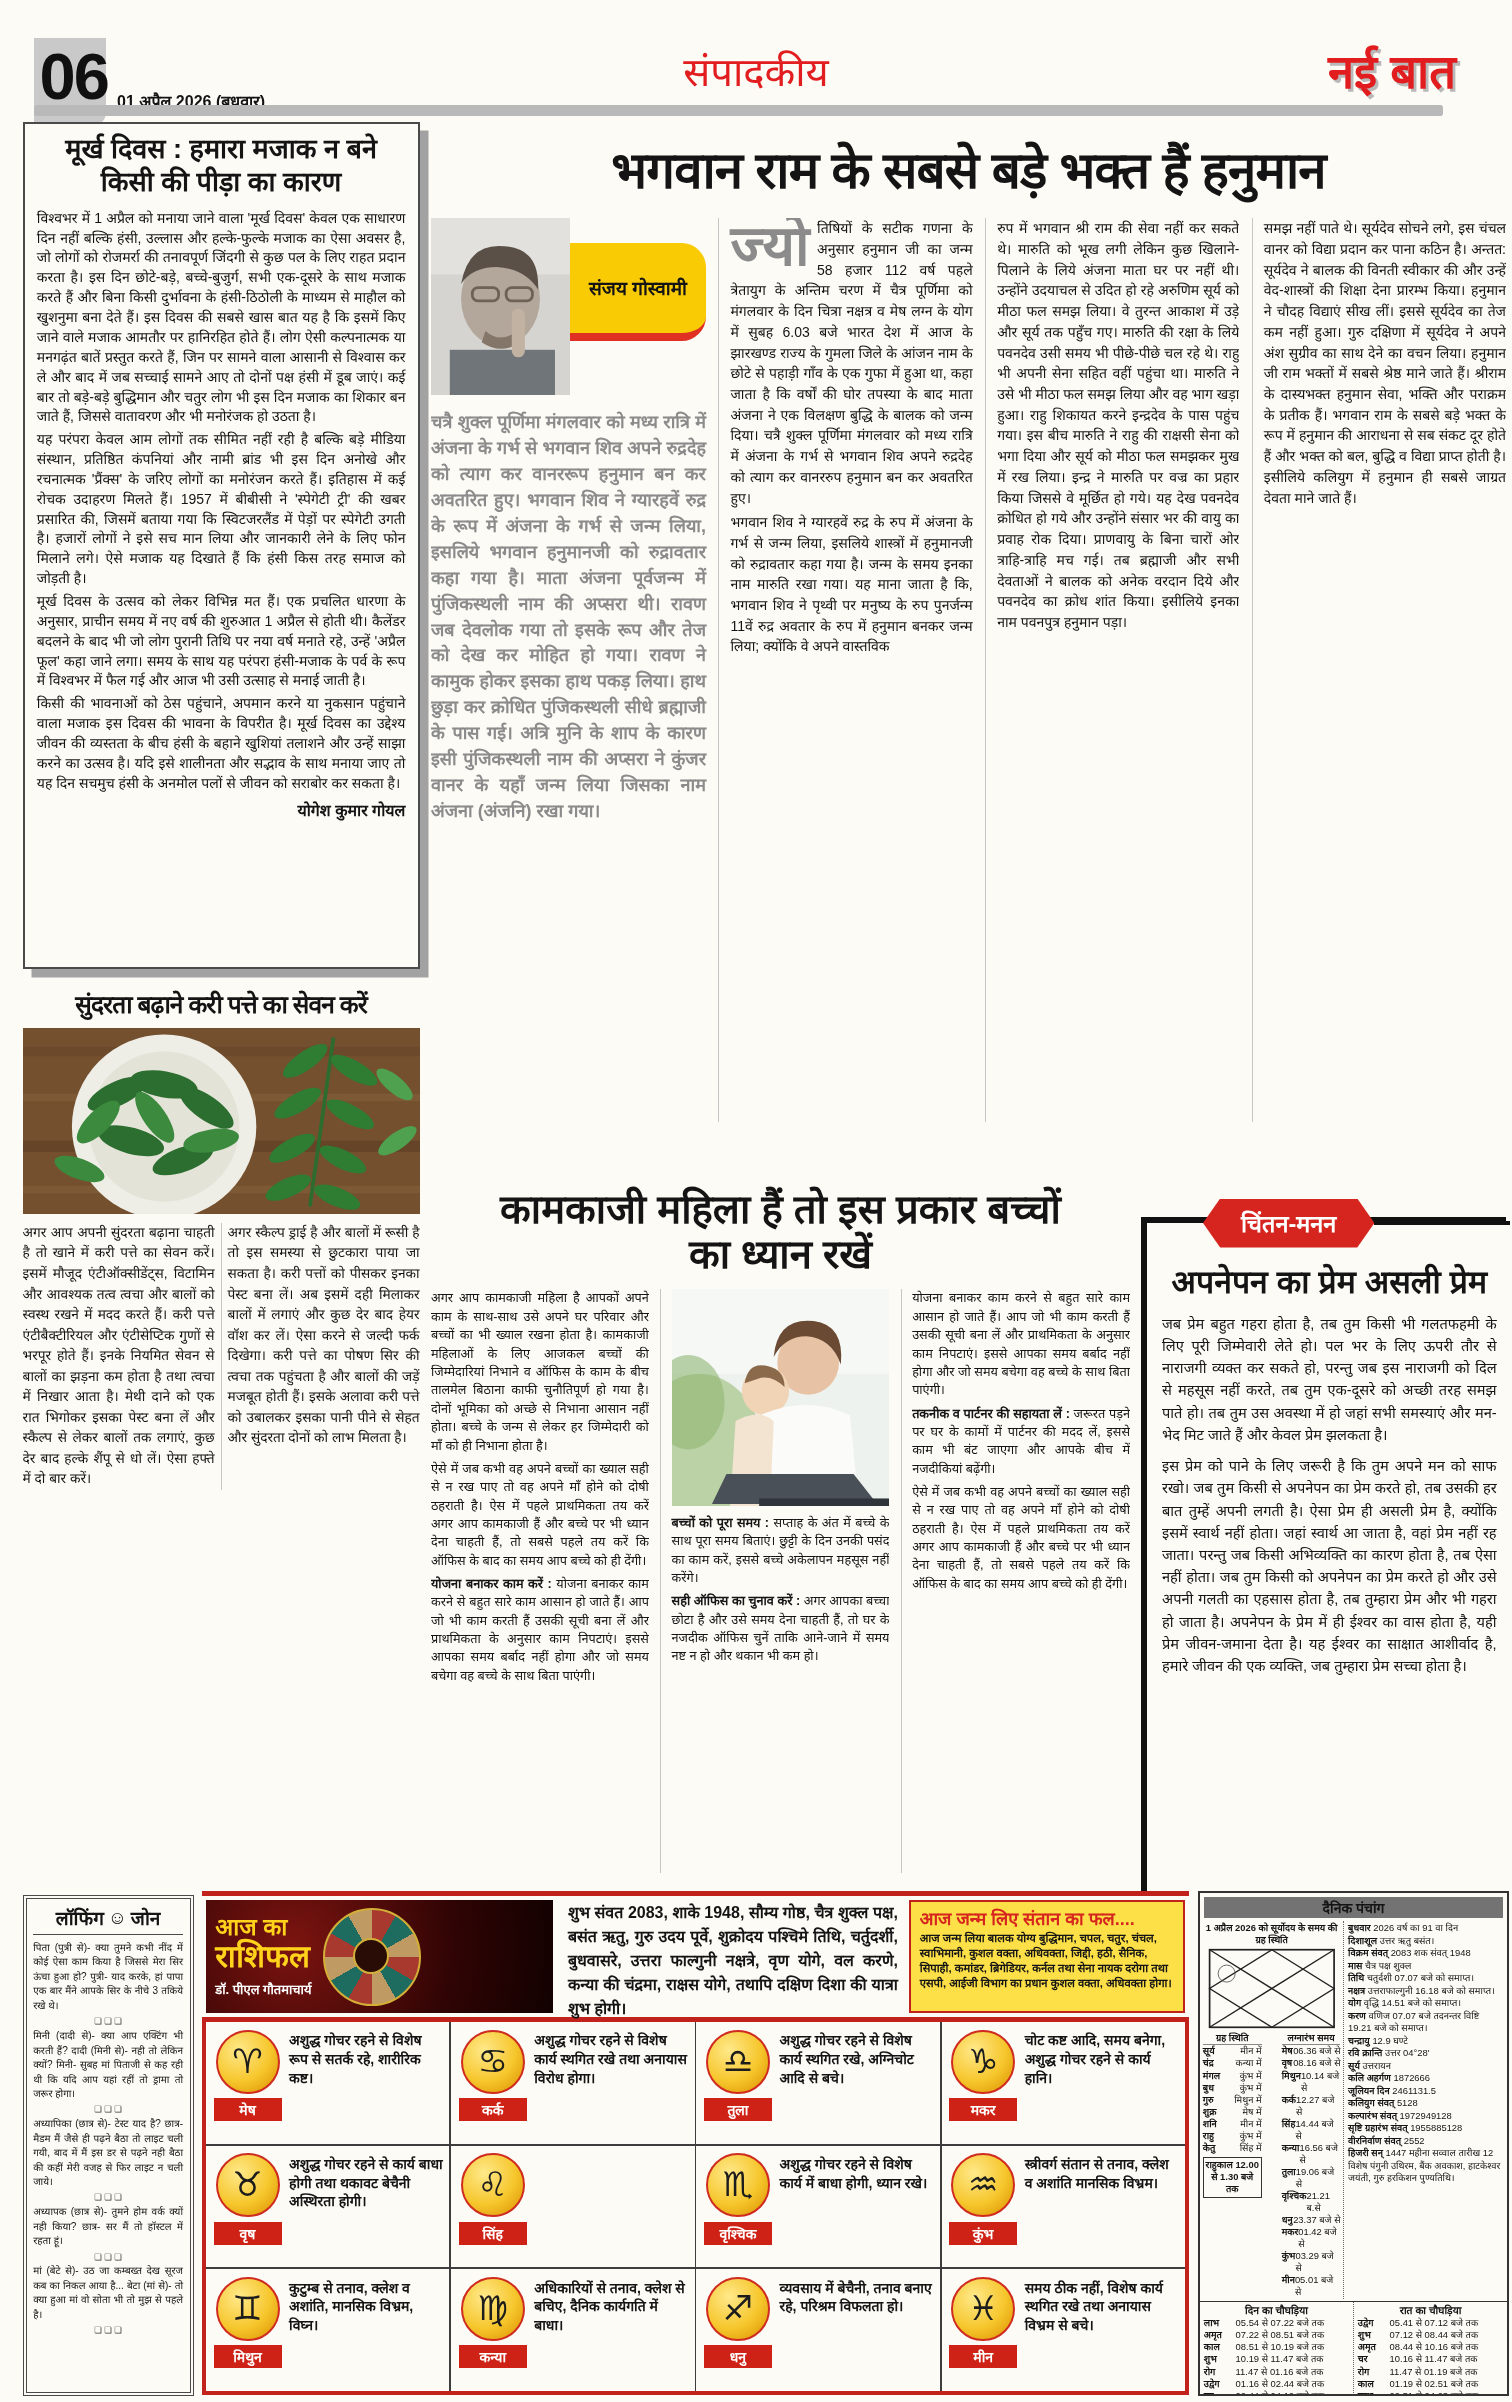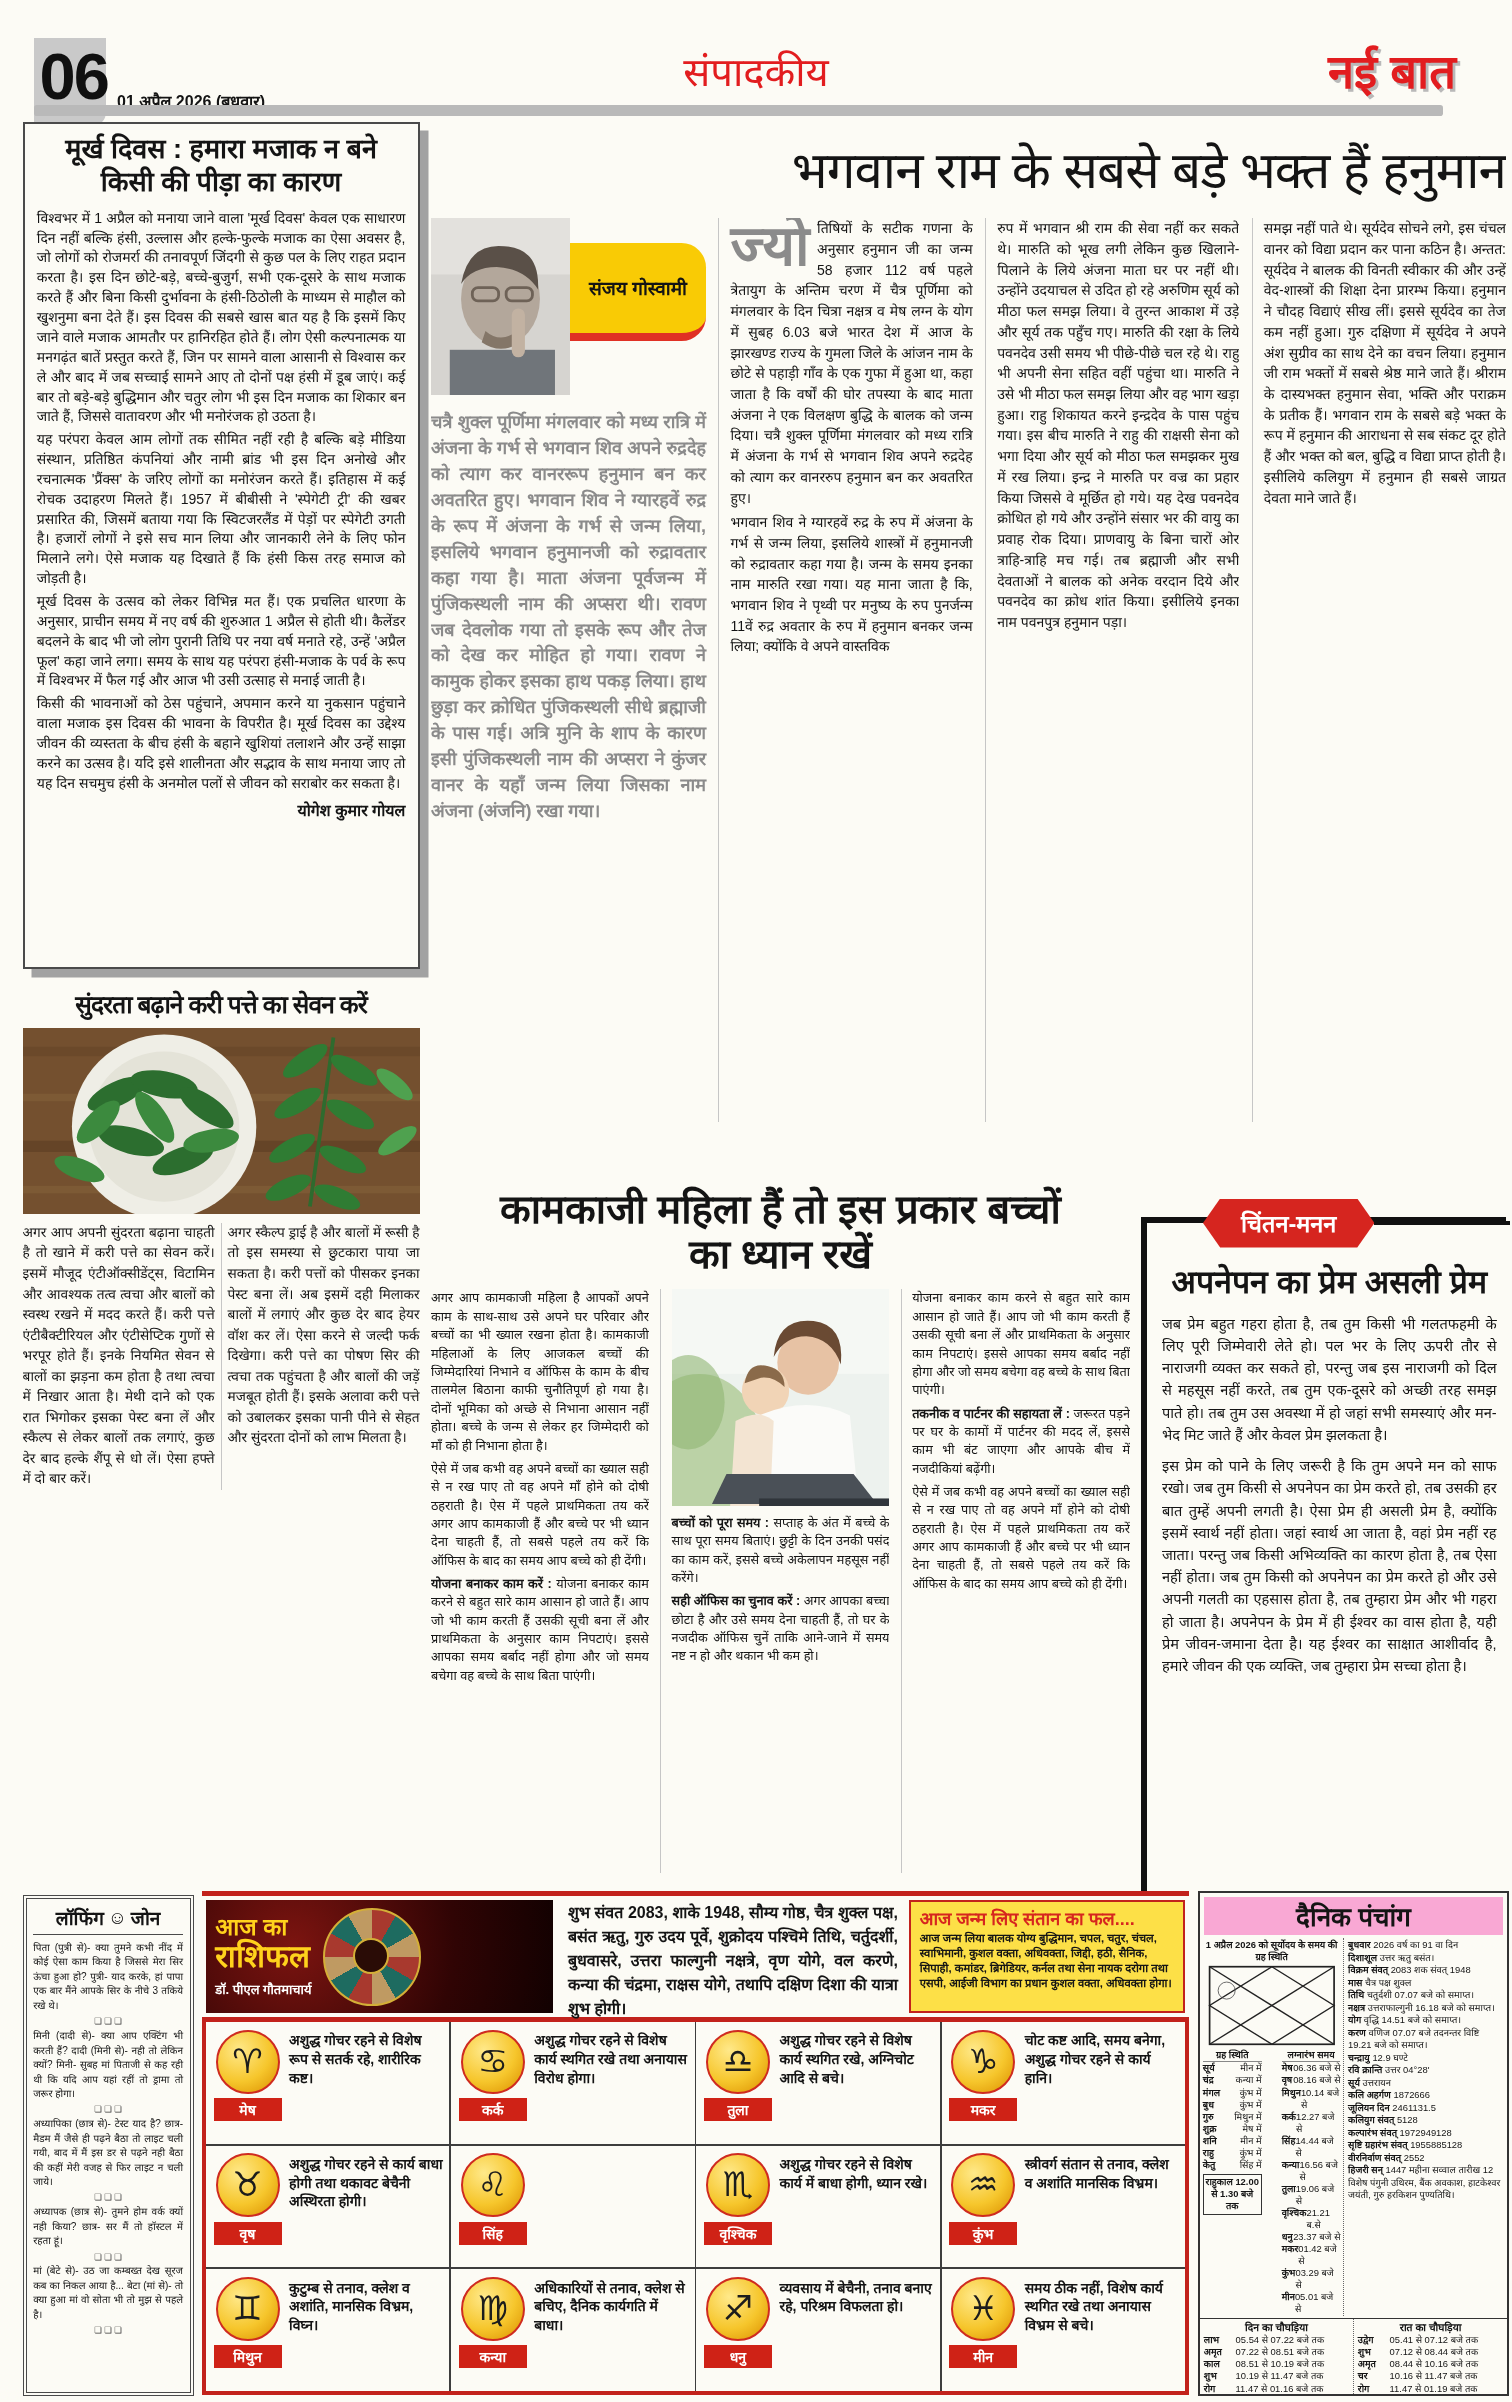--- a/index.html
+++ b/index.html
@@ -13,21 +13,21 @@
   .hdr-mast{position:absolute;right:56px;top:38px;font-size:47px;font-weight:900;color:#e21d1f;text-shadow:2.8px 2.8px 0 #b9b9b9;}
   .hdr-bar{position:absolute;left:34px;top:105px;width:1409px;height:11.3px;background:#b9b9b9;border-radius:2.8px;}
   
   .art1{position:absolute;left:22.6px;top:122px;width:397px;height:847px;border:2.8px solid #4a4a4a;
     box-shadow:8.5px 8.5px 0 #a2a2a2;background:#fcfbf5;padding:7.5px 12.2px;box-sizing:border-box;overflow:hidden;}
   .art1 h2{margin:1.9px 0 9.4px;text-align:center;font-size:27px;line-height:1.22;font-weight:900;}
   .art1 p{margin:0 0 2.8px;font-size:14px;line-height:1.42;text-align:justify;}
   .art1 .byline{text-align:right;font-size:16px;font-weight:800;margin-top:5.6px;}
   
   .main-art{position:absolute;left:431px;top:122px;width:1075px;height:1049px;overflow:hidden;}
-  .main-art h1{margin:11.3px 0 15px;text-align:right;font-size:51px;font-weight:400;letter-spacing:-0.9px;}
+  .main-art h1{margin:11.3px 0 15px;text-align:center;font-size:51px;font-weight:700;letter-spacing:-0.9px;}
   .main-body{display:flex;gap:12.2px;height:904px;}
   .left-unit{width:275px;flex:none;}
   .author-card{display:flex;}
   .author-photo{width:139px;height:177px;flex:none;}
   .author-tab{flex:1;height:90px;margin-top:24.5px;background:#f9cb05;border-radius:0 24.5px 24.5px 0;
     border-bottom:8.5px solid #e03024;display:flex;align-items:center;justify-content:center;}
   .author-tab span{font-weight:900;font-size:19px;}
   .pullquote{margin-top:15px;color:#8b8b8b;font-size:18px;font-weight:700;line-height:1.44;text-align:justify;}
   .mcol{flex:1;border-left:0.9px solid #c6c6c6;padding-left:11.3px;font-size:14px;line-height:1.48;text-align:justify;overflow:hidden;}
   .mcol p{margin:0 0 3.8px;}
@@ -87,21 +87,21 @@
   .zcell{background:#fcfbf5;display:flex;gap:7.5px;padding:7.5px 5.6px 3.8px 7.5px;overflow:hidden;}
   .sign-ic{width:68px;flex:none;text-align:center;}
   .circ{width:60px;height:60px;margin:0 auto;border-radius:50%;border:2.8px solid #cf2b20;
     background:radial-gradient(circle at 35% 30%,#ffe98a,#f6c62c 55%,#e09a07 90%);
     font-size:34px;line-height:58px;color:#1c1c1c;}
   .sign-label{margin-top:4.7px;background:#cf2216;color:#fff;font-weight:800;font-size:14px;padding:1.9px 3.8px;}
   .sign-text{font-size:14px;font-weight:700;line-height:1.33;padding-top:1.9px;text-align:left;}
   
   .pan{position:absolute;left:1198px;top:1891px;width:311px;height:505px;border:2.8px solid #333;background:#fcfbf5;
     box-sizing:border-box;font-size:9.4px;overflow:hidden;}
-  .p-title{background:#f9a8d4;margin:3.8px;text-align:center;font-size:26px;font-weight:900;padding:0.9px 0;}
+  .p-title{background:#737373;margin:3.8px;text-align:center;font-size:14px;font-weight:900;padding:0.9px 0;}
   .p-top{display:flex;}
   .p-left{width:47%;flex:none;border-right:1.9px dotted #666;padding:0.9px 2.8px;box-sizing:border-box;}
   .p-lhead{font-weight:700;font-size:9.4px;text-align:center;line-height:1.25;}
   .kundali{width:100%;height:81px;display:block;margin:1.9px 0;}
   .p-lists{display:flex;gap:20px;}
   .plist{flex:1;}
   .plist .lh{font-weight:800;text-align:center;border-bottom:0.9px solid #888;margin-bottom:0.9px;}
   .prow{display:flex;justify-content:space-between;line-height:1.28;}
   .prow b{font-weight:700;}
   .rahu{border:0.9px solid #333;margin-top:2.8px;text-align:center;font-weight:800;padding:1.9px 0.9px;line-height:1.25;}

